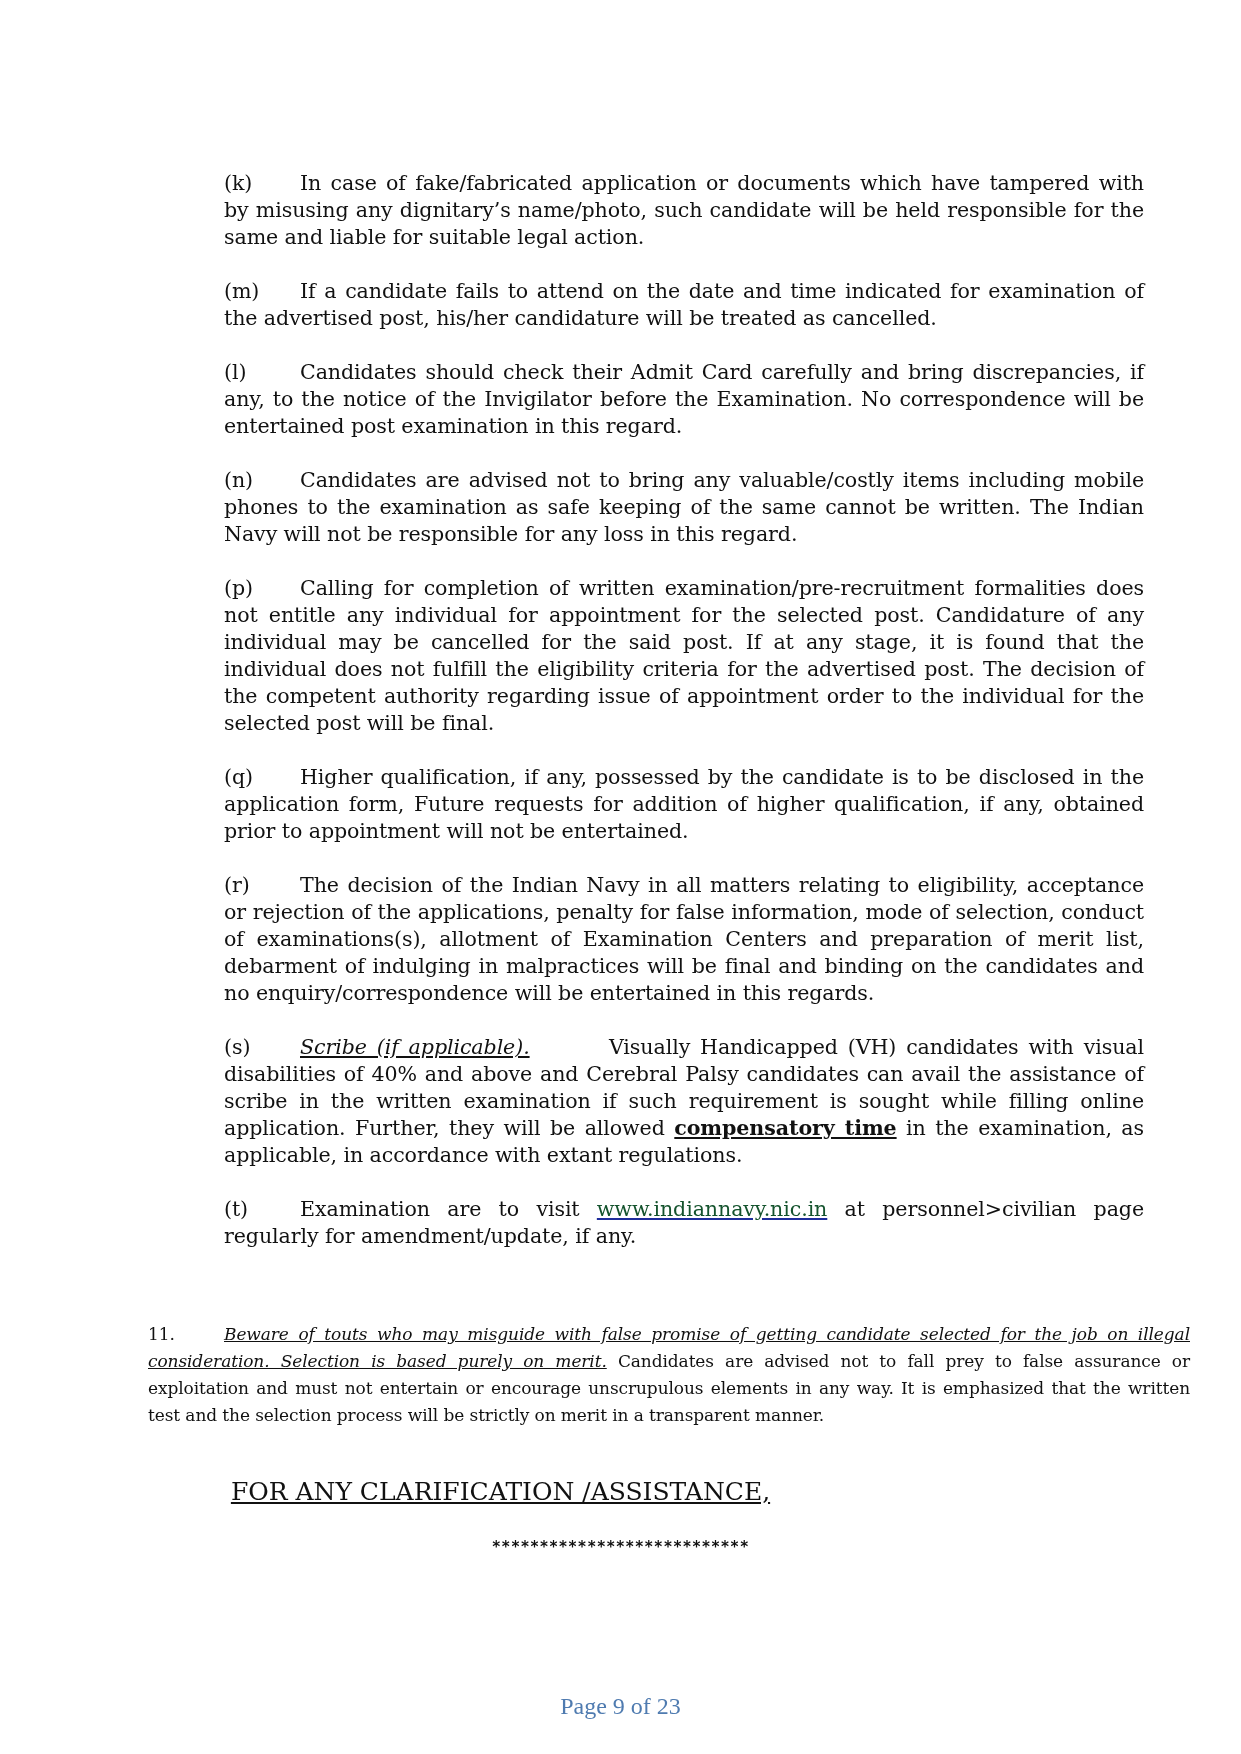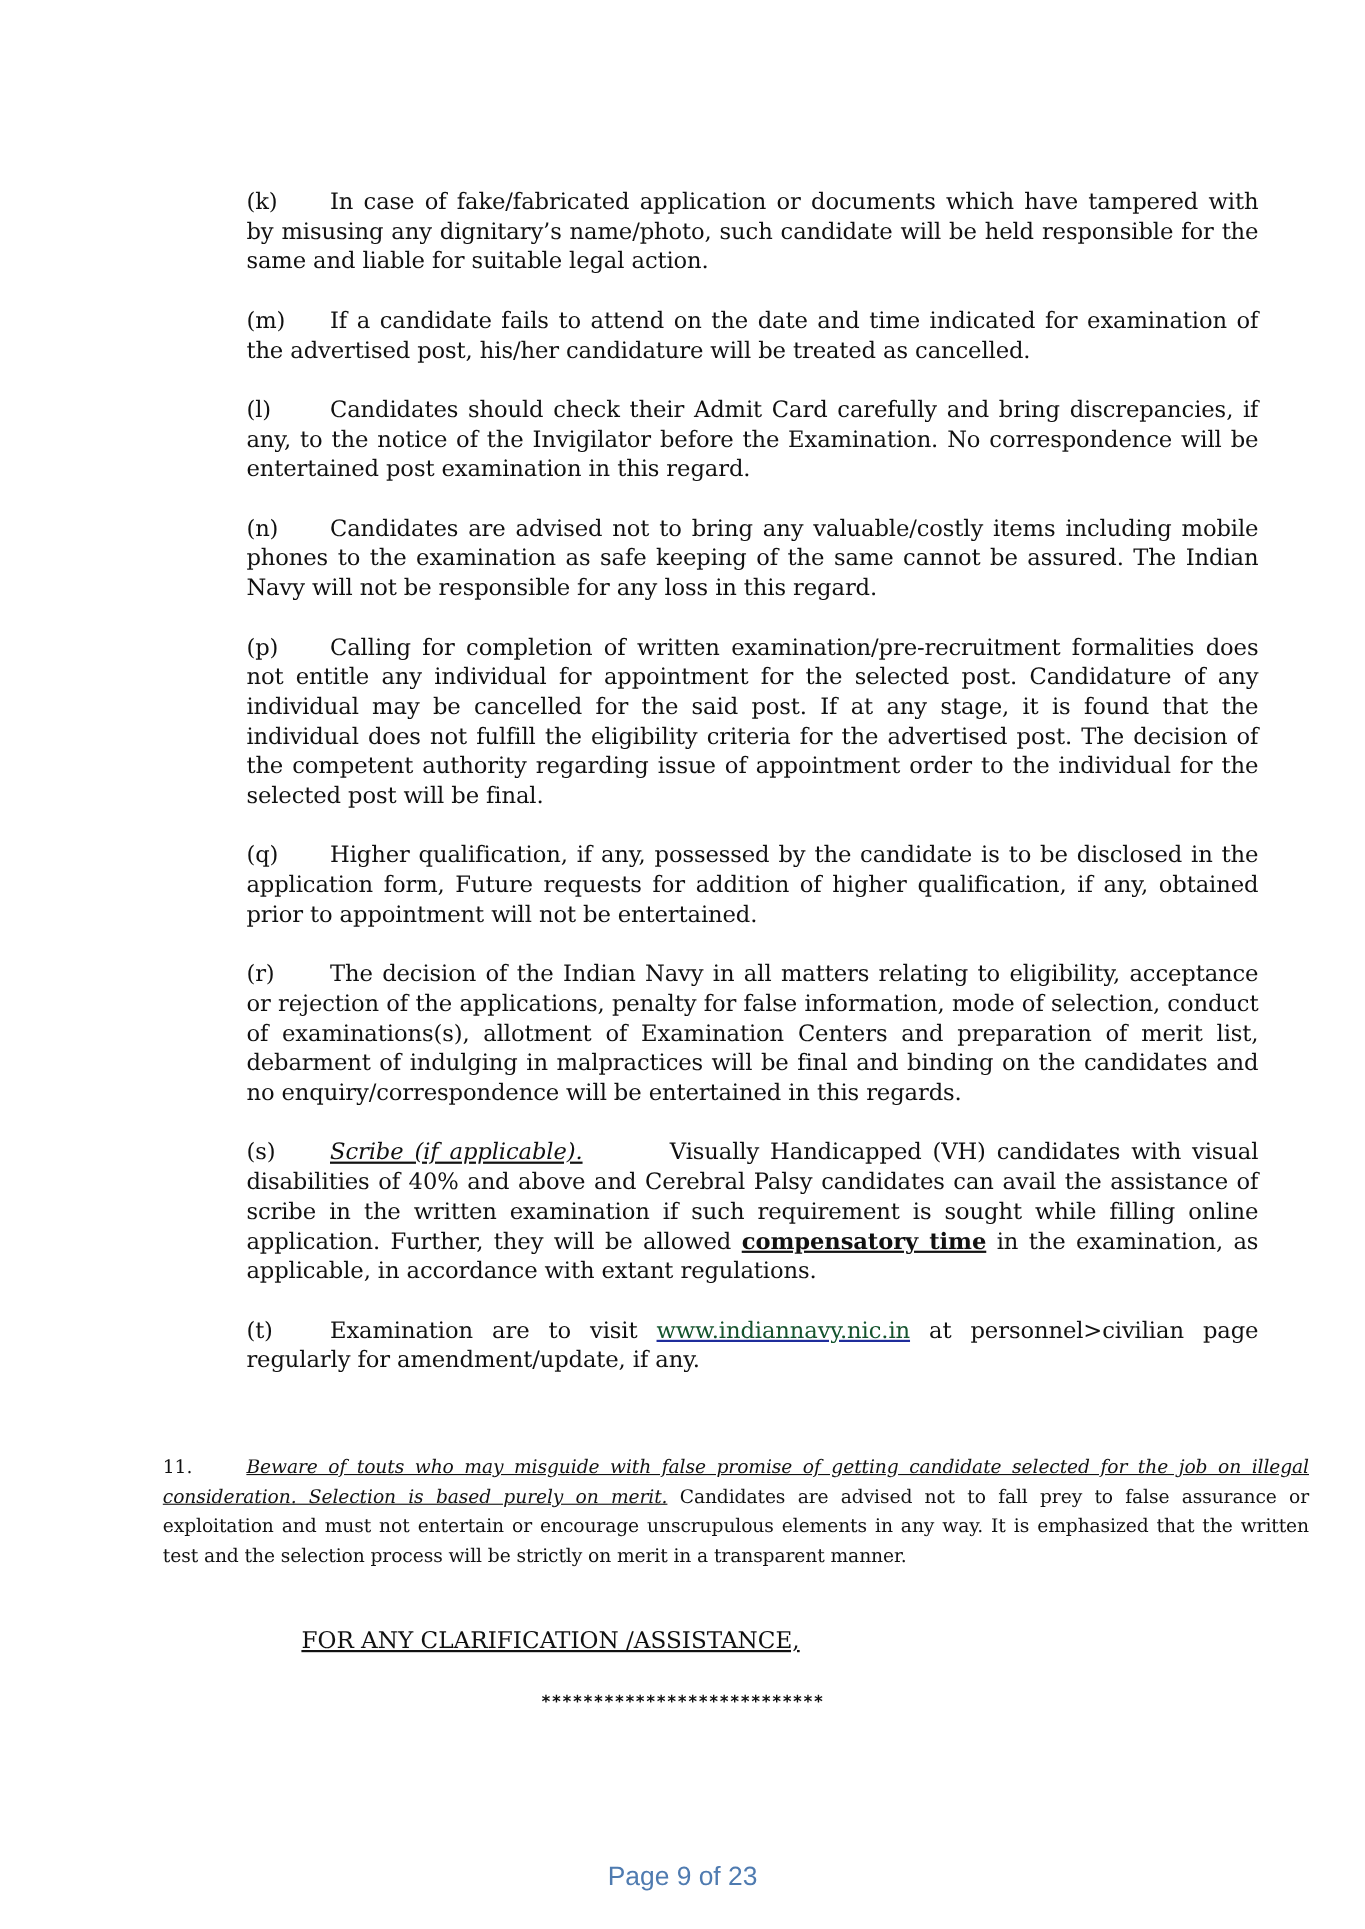--- a/index.html
+++ b/index.html
@@ -58,42 +58,42 @@
     .para11 .num {
       display: inline-block;
       width: 76px;
     }
     .contact {
       position: absolute;
       left: 0;
       width: 1001px;
       top: 1478px;
       text-align: center;
-      font-size: 21px;
+      font-size: 25px;
       line-height: 27px;
     }
     .contact div { text-decoration: underline; }
     .stars {
       position: absolute;
       left: 0;
       width: 1241px;
       top: 1538px;
       text-align: center;
       font-size: 15px;
       letter-spacing: 0.5px;
       font-family: "DejaVu Sans Mono", monospace;
       font-weight: bold;
     }
     .footer {
       position: absolute;
       left: 0;
       width: 1241px;
       top: 1693px;
       text-align: center;
-      font-family: Liberation Sans, sans-serif;
+      font-family: Liberation Serif, serif;
       font-size: 24px;
       color: #4f7bb0;
     }
   </style>
 </head>
 <body>
 
 <div class="page">
 
   <div class="sub-list">
@@ -104,21 +104,21 @@
 
     <p class="clause">
       <span class="label">(m)</span><span>If a candidate fails to attend on the date and time indicated for examination of the advertised post, his/her candidature will be treated as cancelled.</span>
     </p>
 
     <p class="clause">
       <span class="label">(l)</span><span>Candidates should check their Admit Card carefully and bring discrepancies, if any, to the notice of the Invigilator before the Examination. No correspondence will be entertained post examination in this regard.</span>
     </p>
 
     <p class="clause">
-      <span class="label">(n)</span><span>Candidates are advised not to bring any valuable/costly items including mobile phones to the examination as safe keeping of the same cannot be assured. The Indian Navy will not be responsible for any loss in this regard.</span>
+      <span class="label">(n)</span><span>Candidates are advised not to bring any valuable/costly items including mobile phones to the examination as safe keeping of the same cannot be written. The Indian Navy will not be responsible for any loss in this regard.</span>
     </p>
 
     <p class="clause">
       <span class="label">(p)</span><span>Calling for completion of written examination/pre-recruitment formalities does not entitle any individual for appointment for the selected post. Candidature of any individual may be cancelled for the said post. If at any stage, it is found that the individual does not fulfill the eligibility criteria for the advertised post. The decision of the competent authority regarding issue of appointment order to the individual for the selected post will be final.</span>
     </p>
 
     <p class="clause">
       <span class="label">(q)</span><span>Higher qualification, if any, possessed by the candidate is to be disclosed in the application form, Future requests for addition of higher qualification, if any, obtained prior to appointment will not be entertained.</span>
     </p>
 

